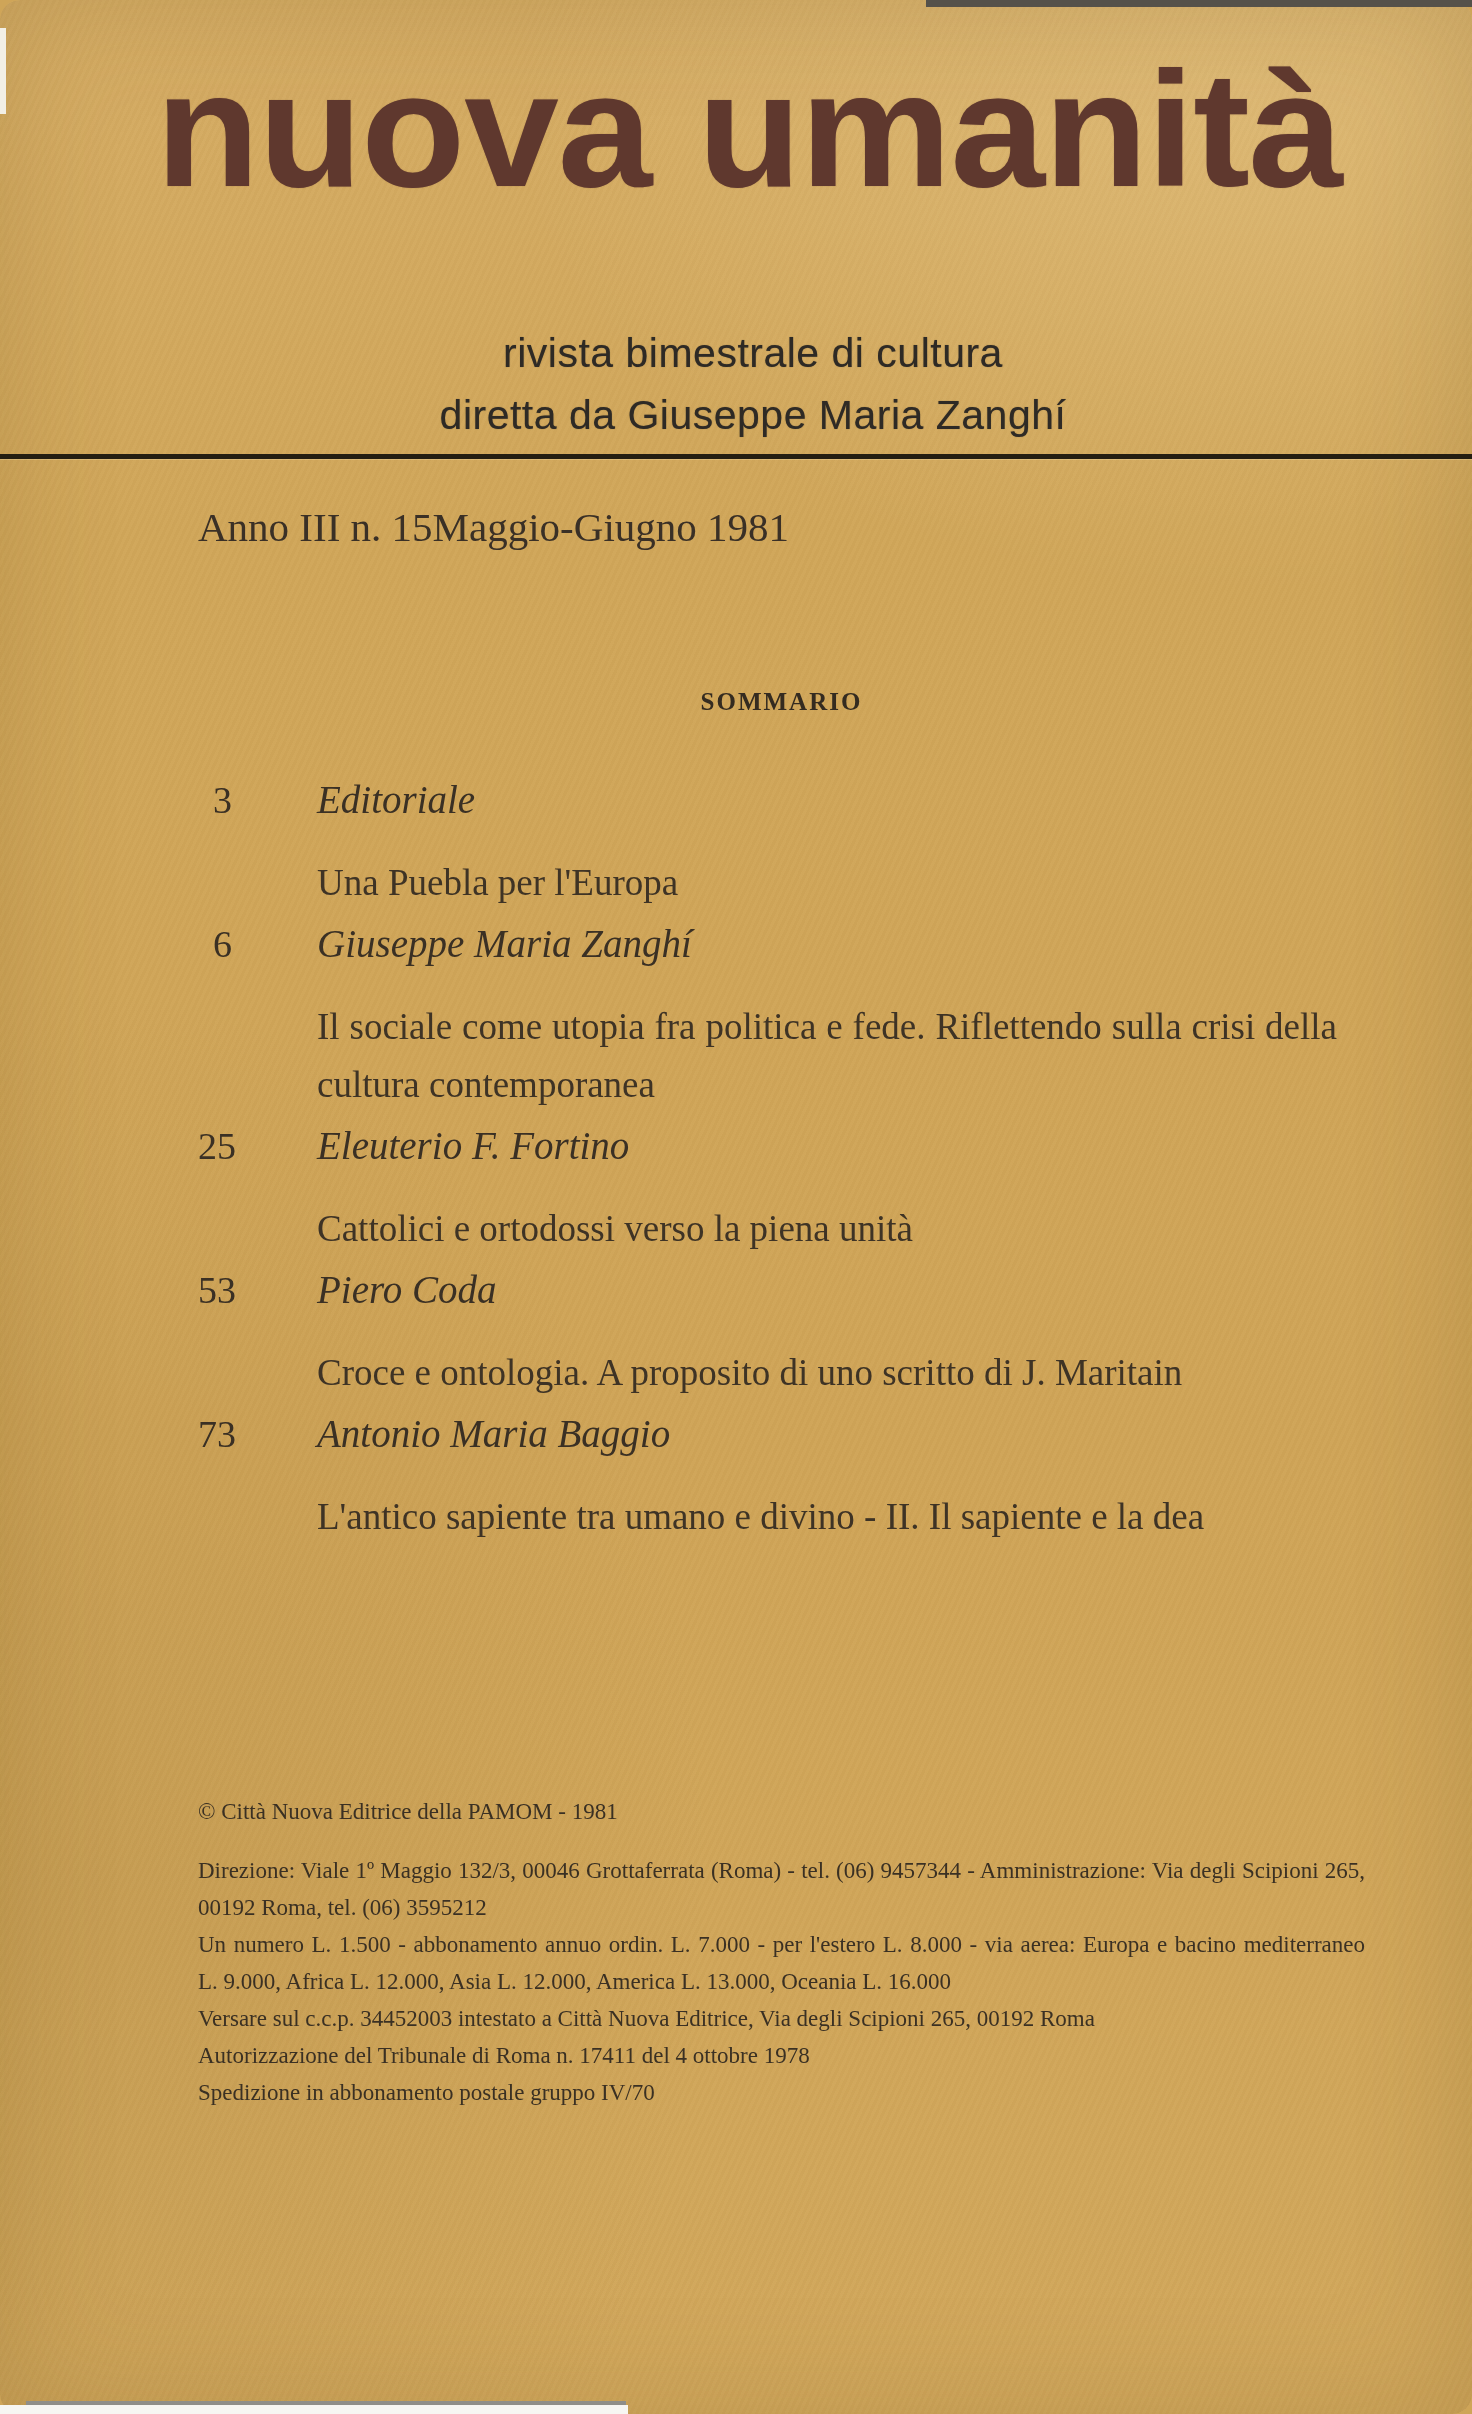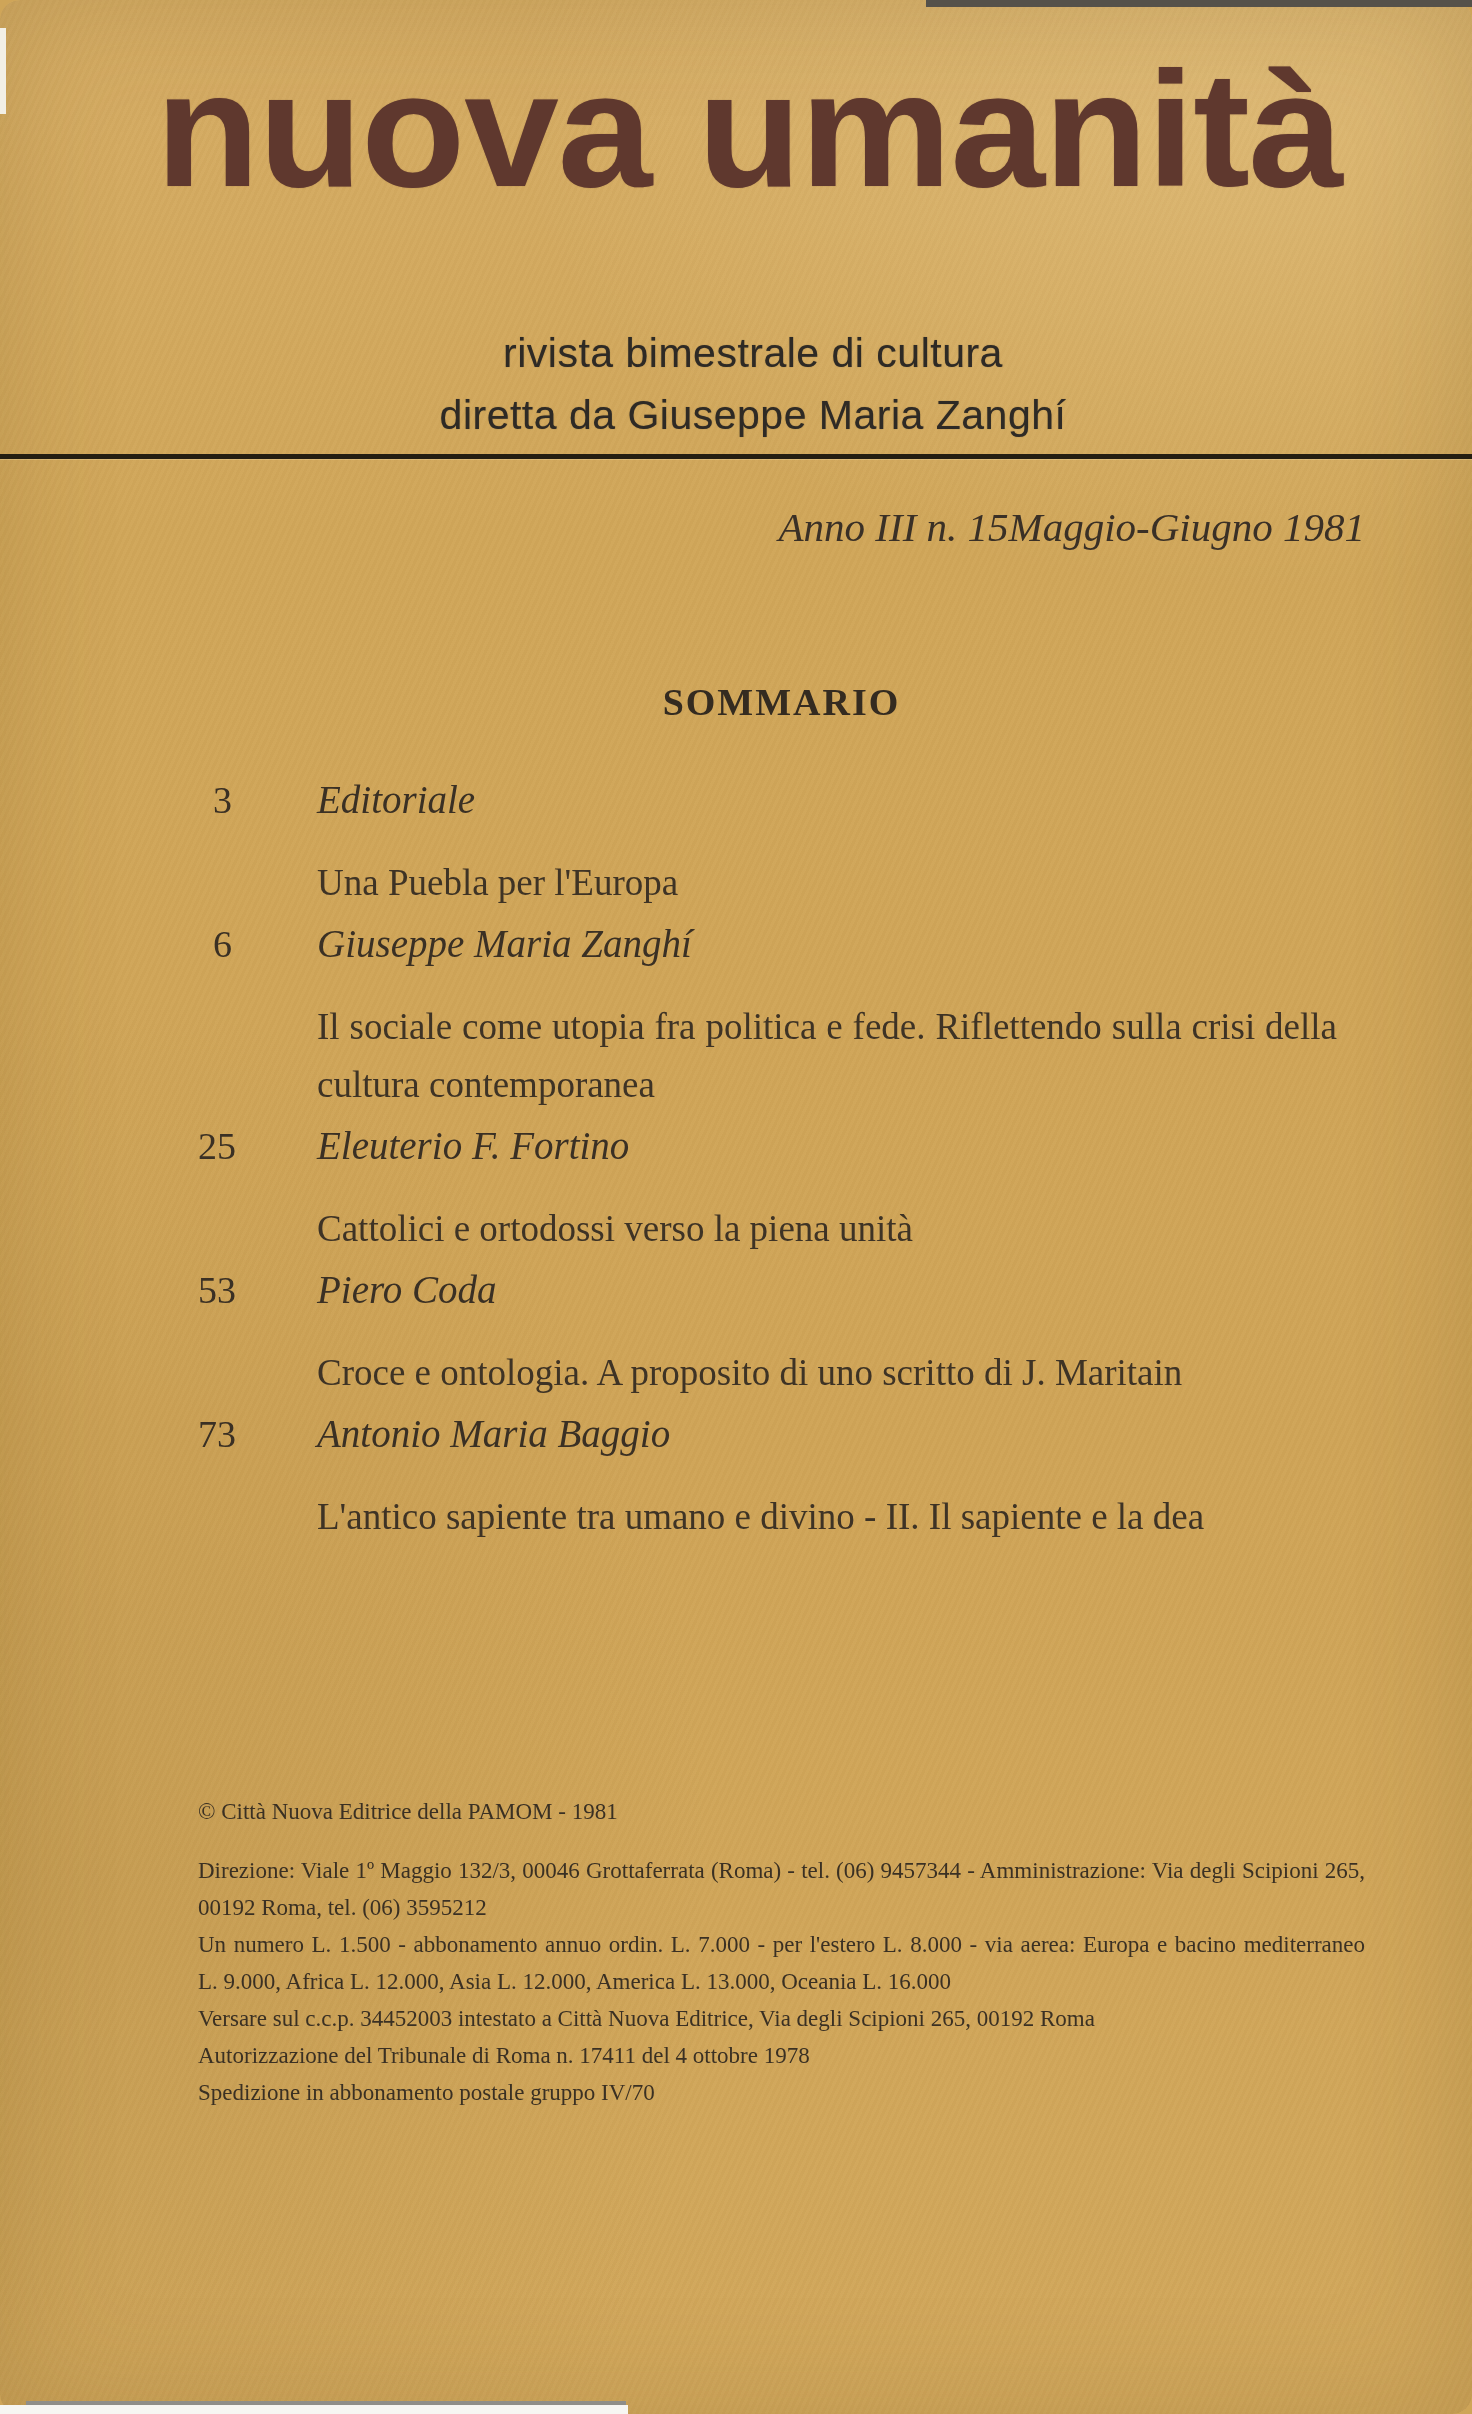--- a/index.html
+++ b/index.html
@@ -35,26 +35,26 @@
   .subtitle{
     margin-top:104px;padding-left:34px;text-align:center;
     font-family:"Liberation Sans","DejaVu Sans",sans-serif;
     font-weight:normal;font-size:41px;line-height:62px;letter-spacing:.5px;
     color:#2e2a25;text-shadow:0 0 1px rgba(40,35,28,.45);
   }
   .rule{margin-top:8px;height:5px;background:#241e12;box-shadow:0 1px 0 rgba(255,240,200,.25);}
 
   .content{padding-left:198px;padding-right:107px;color:#3e3325;}
   .issue-line{
-    margin-top:44px;display:flex;justify-content:flex-end;
-    font-size:41px;line-height:48px;color:#3a3026;font-style:italic;
+    margin-top:44px;display:flex;justify-content:flex-start;
+    font-size:41px;line-height:48px;color:#3a3026;
   }
   .toc-heading{
     margin:128px 0 12px 0;text-align:center;
-    font-size:38px;line-height:46px;font-weight:bold;letter-spacing:2px;color:#342b20;
+    font-size:25px;line-height:46px;font-weight:bold;letter-spacing:2px;color:#342b20;
   }
   .entries{margin-top:46px;}
   .entry{display:grid;grid-template-columns:34px 1fr;column-gap:85px;margin-bottom:3px;}
   .entry .num{text-align:right;font-size:38px;line-height:58px;color:#3a3024;}
   .entry .author{font-style:italic;font-size:39px;line-height:58px;color:#3a3024;}
   .entry .etitle{
     font-size:37px;line-height:58px;color:#3e3325;
     width:1020px;max-width:100%;text-align:justify;margin-top:25px;
   }
   .imprint{

